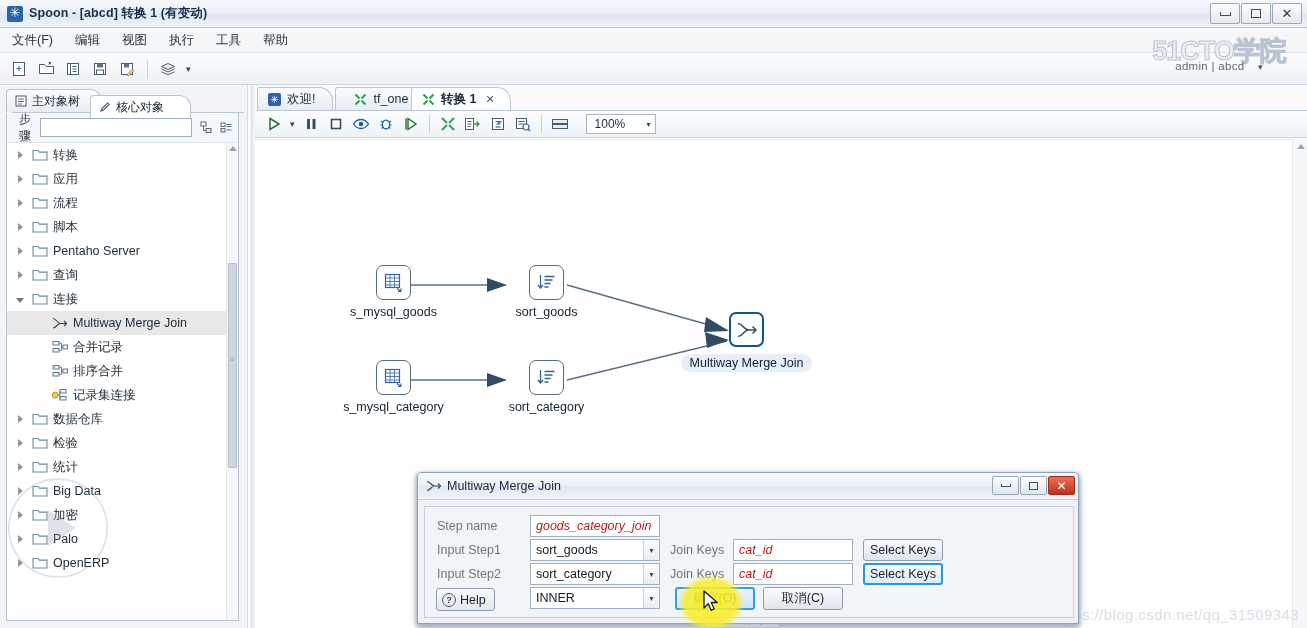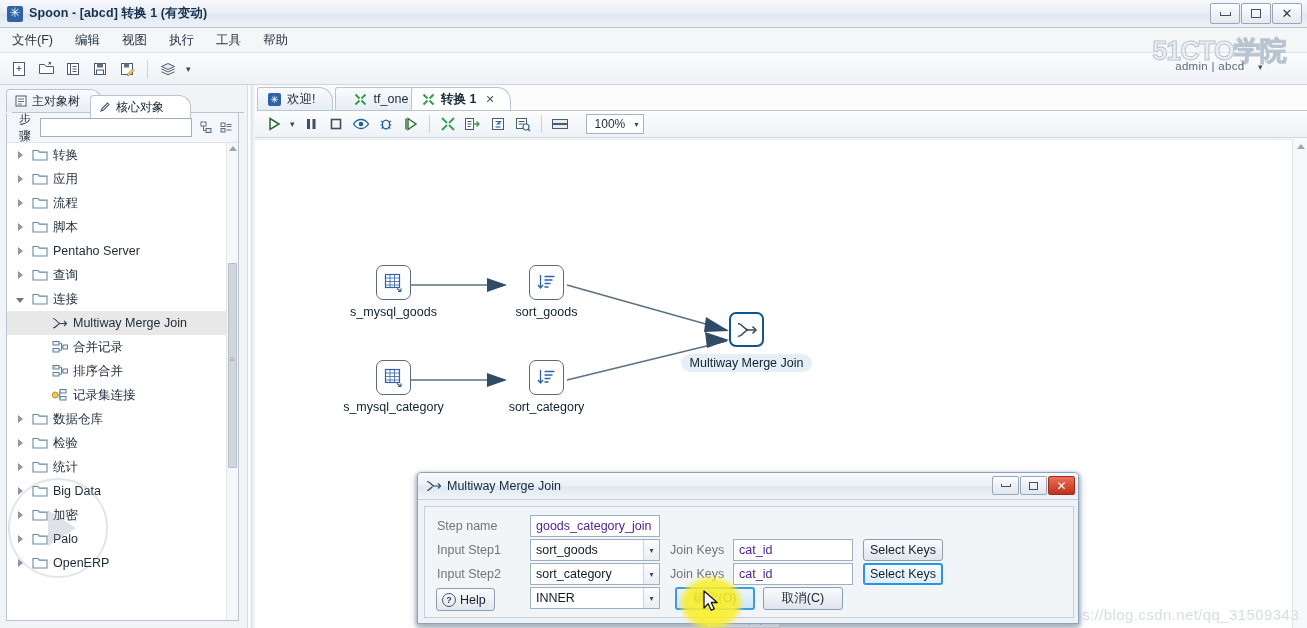--- a/index.html
+++ b/index.html
@@ -140,21 +140,21 @@
   .ed-tab .tab-ico { width:14px; height:14px; display:flex; align-items:center; justify-content:center; }
   .ed-tab .tab-close { font-size:11px; color:#47586a; margin-left:3px; }
   .ed-tabline { position:absolute; left:0; top:25px; width:1052px; height:1px; background:#b9c5d2; }
 
   .ed-toolbar {
     position:absolute; left:0; top:26px; width:1052px; height:27px;
     background:linear-gradient(to bottom,#fcfdfe,#eef2f6); border-bottom:1px solid #ccd5df;
     display:flex; align-items:center; padding-left:8px; gap:3px;
   }
   .ed-zoom {
-    width:58px; height:20px; border:1px solid #a7b4c2; background:#fff;
+    width:70px; height:20px; border:1px solid #a7b4c2; background:#fff;
     display:flex; align-items:center; justify-content:space-between;
     padding:0 4px 0 8px; font-size:12px; color:#1d2b38; margin-left:12px;
   }
 
   .canvas {
     position:absolute; left:0; top:54px; width:1037px; height:489px;
     background:#ffffff; border-top:1px solid #e5e9ee; overflow:hidden;
   }
   .cv-scroll { position:absolute; right:0; top:54px; width:15px; height:489px; background:#f7f8fa; border-left:1px solid #e3e7ec; }
   .cv-scroll .sc-up { position:absolute; left:4px; top:5px; width:0;height:0;border-bottom:5px solid #9aa5b1;border-left:4px solid transparent;border-right:4px solid transparent; }
@@ -214,21 +214,21 @@
   .dlg-wbtn.close { background:linear-gradient(to bottom,#e9705a,#c0301c); border-color:#9d2c1a; }
   .dlg-wbtn.close span { color:#fff; font-size:12px; font-weight:bold; line-height:1; }
 
   .dlg-body {
     position:absolute; left:6px; top:33px; width:650px; height:112px;
     background:#f2f5f8; border:1px solid #c6d0db;
   }
   .f-label { position:absolute; font-size:12.5px; color:#737373; }
   .f-text {
     position:absolute; height:22px; border:1px solid #9fb0c2; background:#fff;
-    font-size:12.5px; color:#4c1d95; display:flex; align-items:center; padding:0 5px;
+    font-size:12.5px; color:#b91c1c; display:flex; align-items:center; padding:0 5px;font-style:italic;
   }
   .f-combo {
     position:absolute; height:22px; border:1px solid #9fb0c2; background:#fff;
     font-size:12.5px; color:#101c27; display:flex; align-items:center;
     padding-left:5px; justify-content:space-between;
   }
   .f-combo .cb-arrow {
     width:16px; height:20px; border-left:1px solid #c9d3dd;
     display:flex; align-items:center; justify-content:center;
     font-size:8px; color:#3c4a58; background:linear-gradient(to bottom,#fafcfd,#e9eef4);

